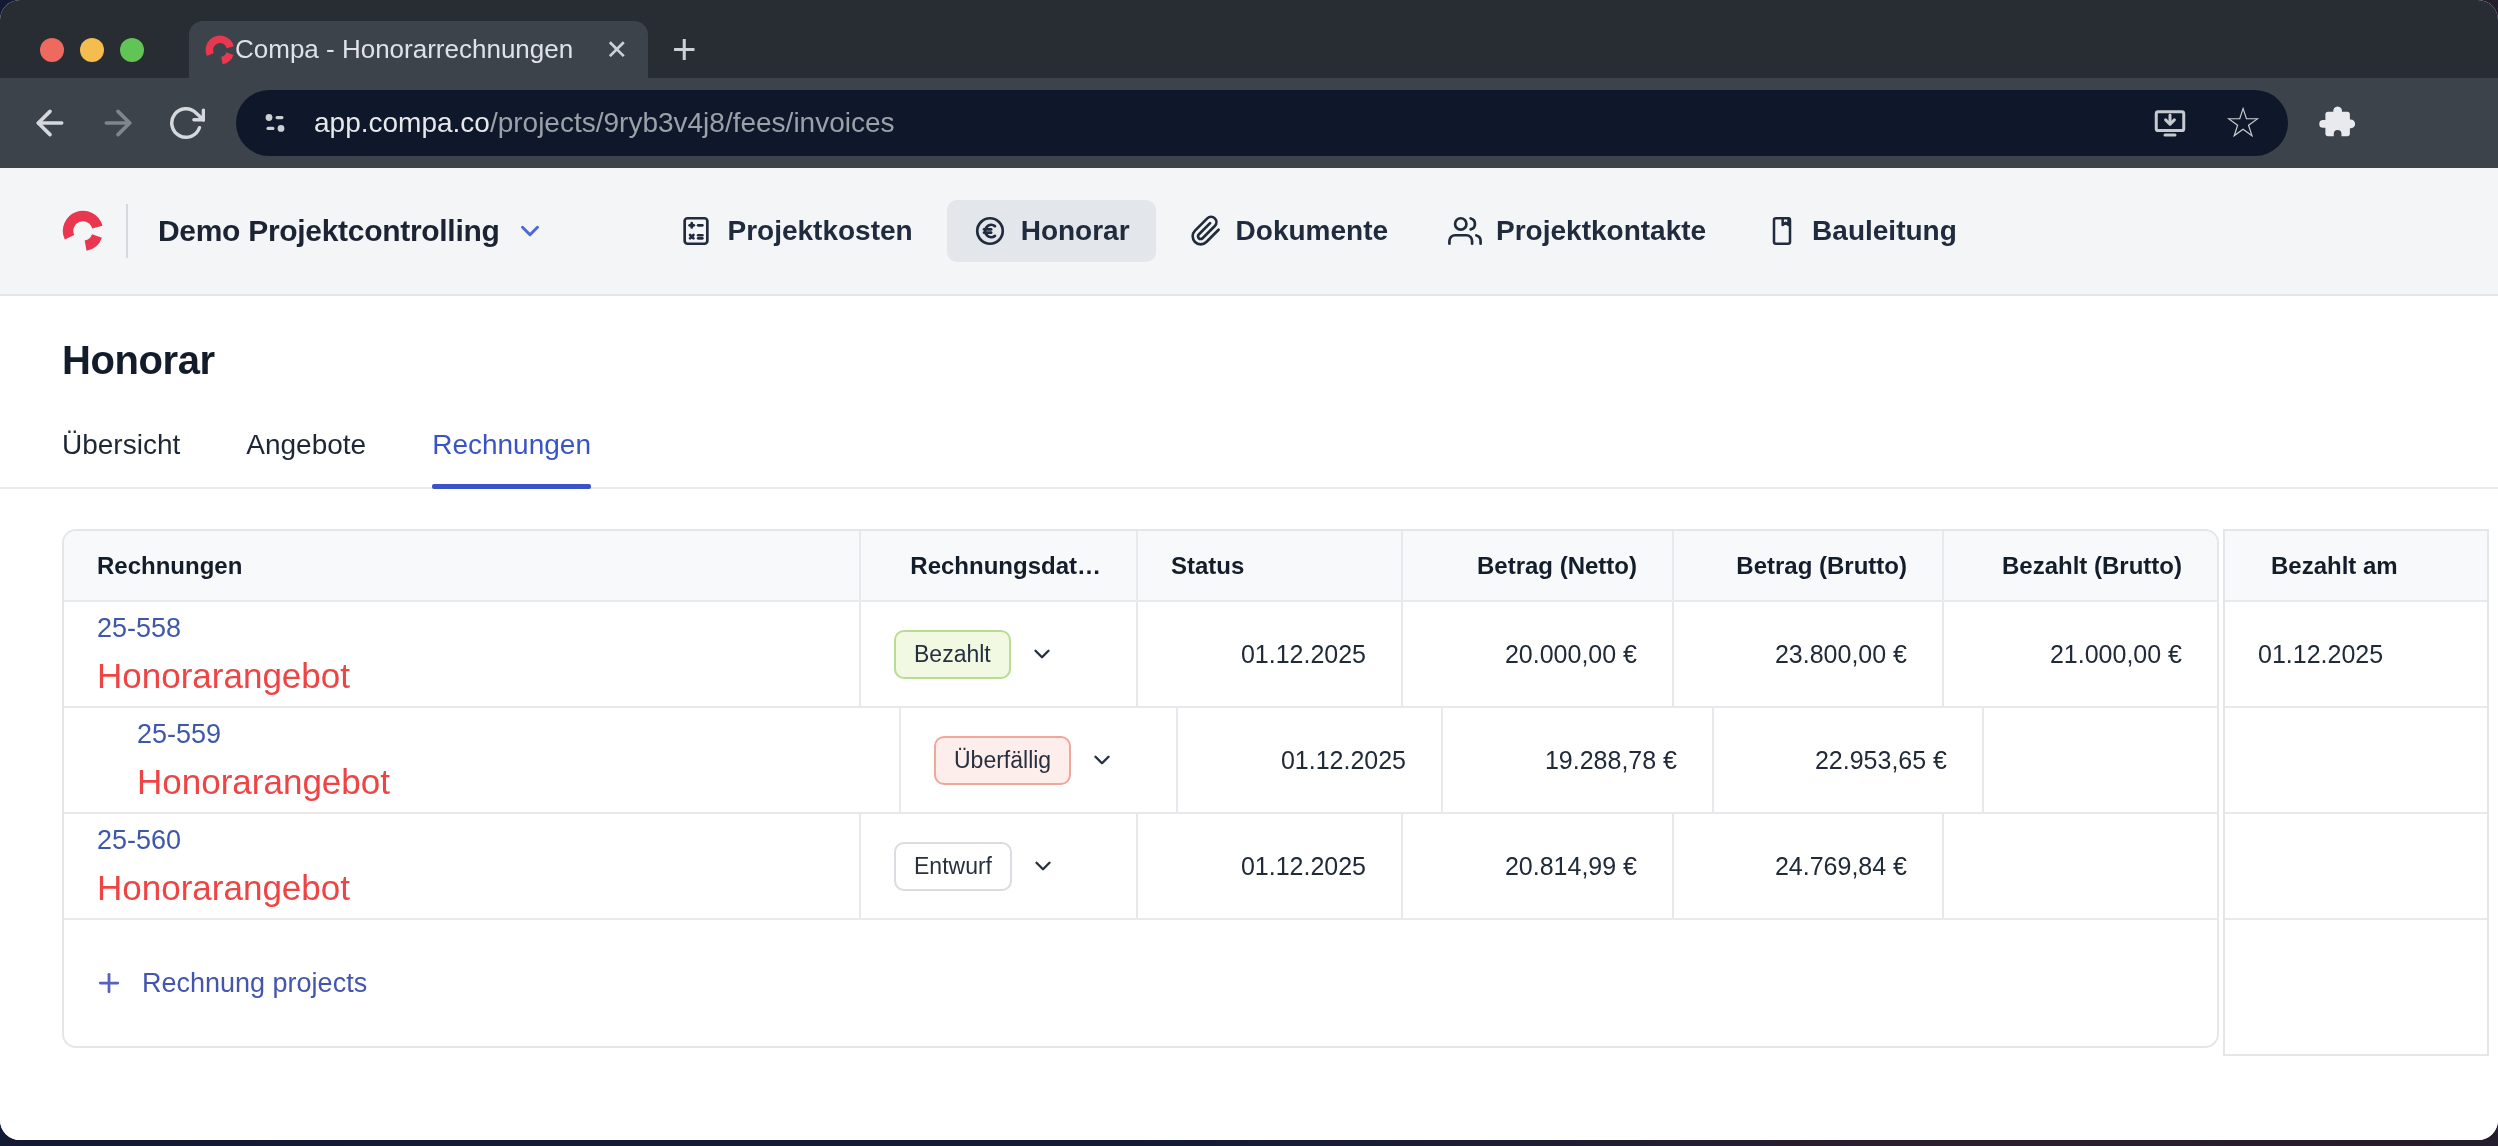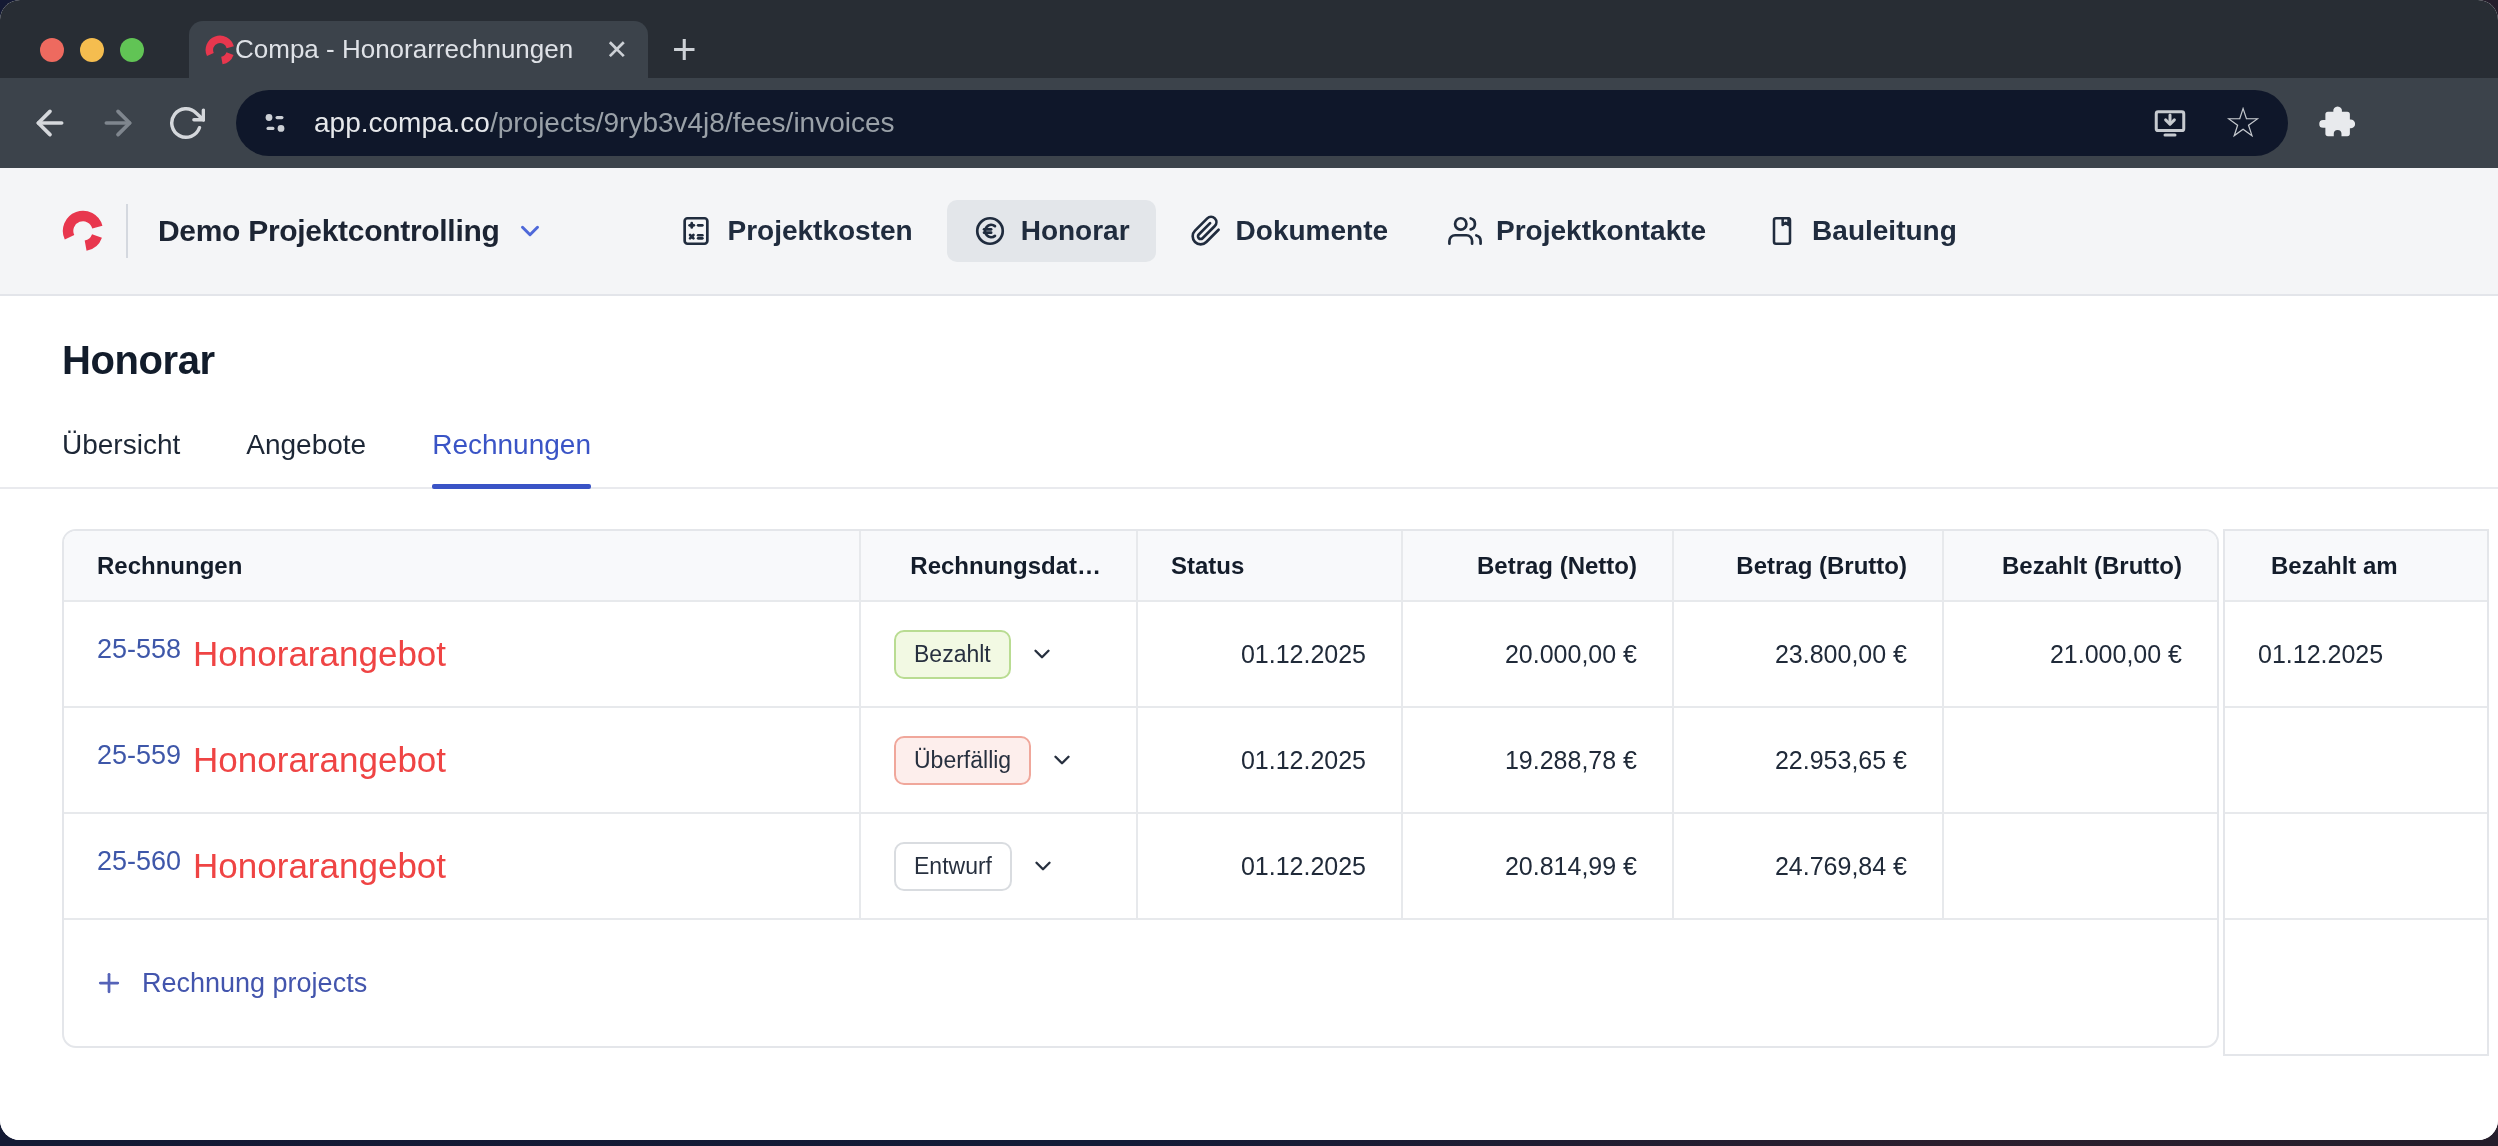--- a/index.html
+++ b/index.html
@@ -66,27 +66,27 @@
   .ptab.active::after { content:""; position:absolute; left:0; right:0; bottom:-2px; height:5px; background:#3a54c6; border-radius:2px; }
 
   
   .table-main {
     position:absolute; left:62px; top:233px; width:2157px;
     border:2px solid #e4e6ea; border-radius:14px; background:#fff; overflow:hidden;
   }
   .grid { display:grid; grid-template-columns:797px 277px 265px 271px 270px 273px; }
   .thead { background:#f8f9fb; height:69px; }
   .trow { border-top:2px solid #e7e9ec; background:#fff; }
-  .r1 { height:106px; } .r2 { height:106px; } .r3 { height:106px; }
+  .r1 { height:106px; } .r2 { height:106px;padding-left:40px; } .r3 { height:106px; }
   .cell { display:flex; align-items:center; border-right:2px solid #e7e9ec; padding:0 33px; min-width:0; }
   .cell:last-child { border-right:none; }
   .hcell { font-size:24px; font-weight:700; color:#141d2b; white-space:nowrap; overflow:hidden; text-overflow:ellipsis; }
   .num { justify-content:flex-end; padding-right:35px; font-size:25px; color:#202a39; white-space:nowrap; }
   .hnum { justify-content:flex-end; padding-right:35px; }
-  .stack { display:flex; flex-direction:row; gap:12px; }
+  .stack { display:flex; flex-direction:column; gap:12px; }
   .inv-link { font-size:27px; color:#3e57a9; font-weight:500; }
   .inv-sub { font-size:35px; color:#ef4444; }
   .statuscell { gap:18px; }
   .badge { font-size:23px; color:#27303f; padding:9px 18px; border-radius:10px; border:2px solid; white-space:nowrap; }
   .badge.paid    { background:#f2f9e3; border-color:#b9dc92; }
   .badge.overdue { background:#fdeeec; border-color:#f0a79b; }
   .badge.draft   { background:#ffffff; border-color:#d9dce0; }
   .tfoot { border-top:2px solid #e7e9ec; height:128px; display:flex; align-items:center; padding-left:30px; gap:18px; }
   .create-label { font-size:27px; color:#4355ad; font-weight:500; }
 

